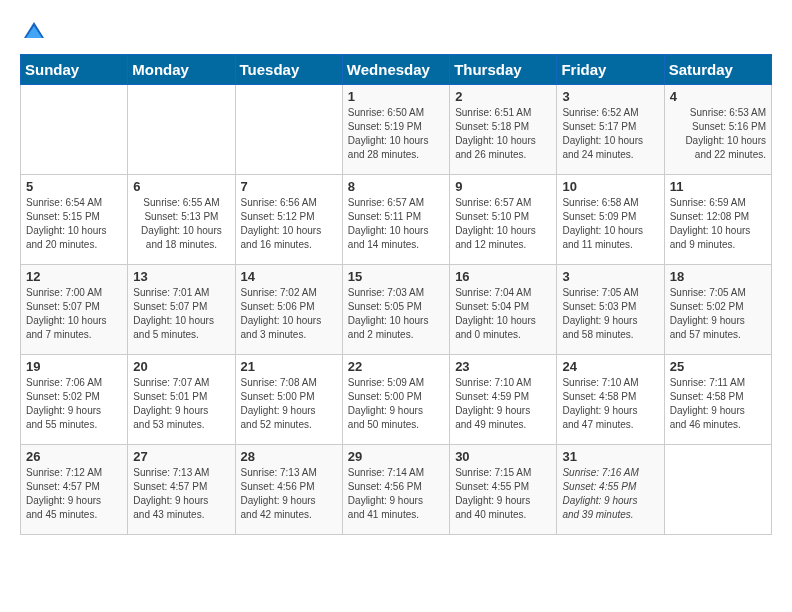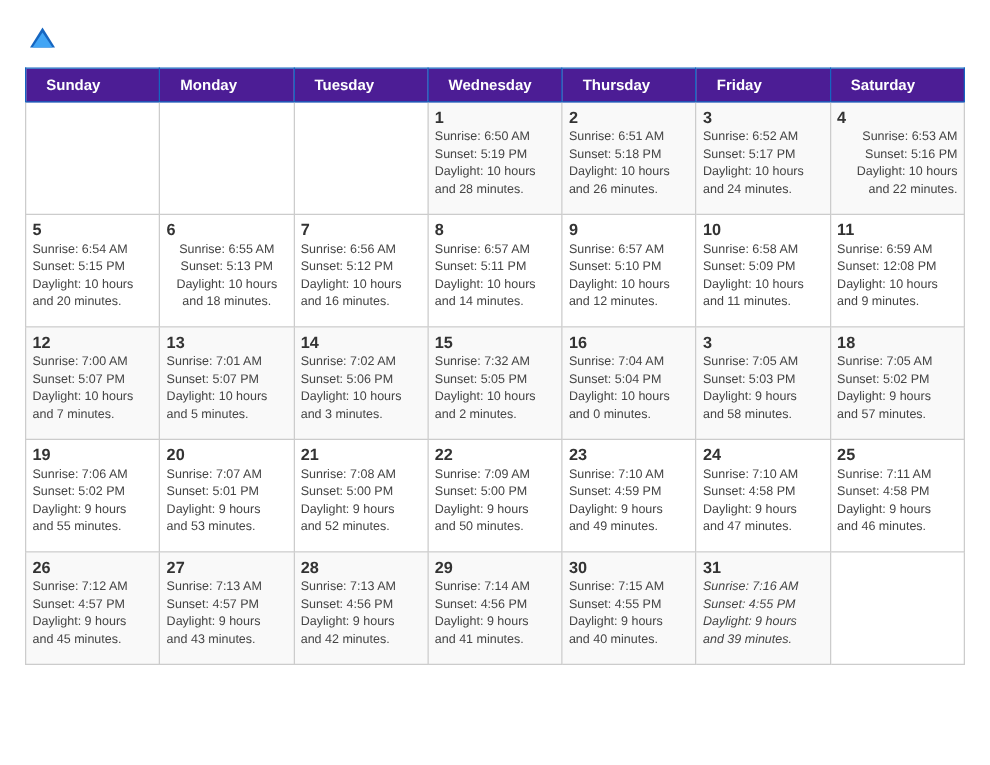--- a/index.html
+++ b/index.html
@@ -53,25 +53,25 @@
     .location {
       font-size: 16px;
       color: #555;
     }
     table {
       width: 100%;
       border-collapse: collapse;
       table-layout: fixed;
     }
     thead tr th {
-      background: #4c1d95;
+      background: #0369a1;
       color: #fff;
-      font-size: 12px;
-      font-weight: bold;
-      padding: 6px 16px;
+      font-size: 15px;
+      font-weight: bold;
+      padding: 6px 4px;
       text-align: left;
       border: 1px solid #1565c0;
     }
     tbody tr td {
       border: 1px solid #ccc;
       vertical-align: top;
       padding: 4px 5px;
       font-size: 10.5px;
       color: #333;
       height: 90px;
@@ -229,21 +229,21 @@
         </td>
         <td>
           <span class="day-num">14</span>
           <div class="day-info" style="white-space: pre-line;">Sunrise: 7:02 AM
 Sunset: 5:06 PM
 Daylight: 10 hours
 and 3 minutes.</div>
         </td>
         <td>
           <span class="day-num">15</span>
-          <div class="day-info" style="white-space: pre-line;">Sunrise: 7:32 AM
+          <div class="day-info" style="white-space: pre-line;">Sunrise: 7:03 AM
 Sunset: 5:05 PM
 Daylight: 10 hours
 and 2 minutes.</div>
         </td>
         <td>
           <span class="day-num">16</span>
           <div class="day-info" style="white-space: pre-line;">Sunrise: 7:04 AM
 Sunset: 5:04 PM
 Daylight: 10 hours
 and 0 minutes.</div>
@@ -280,21 +280,21 @@
         </td>
         <td>
           <span class="day-num">21</span>
           <div class="day-info" style="white-space: pre-line;">Sunrise: 7:08 AM
 Sunset: 5:00 PM
 Daylight: 9 hours
 and 52 minutes.</div>
         </td>
         <td>
           <span class="day-num">22</span>
-          <div class="day-info" style="white-space: pre-line;">Sunrise: 7:09 AM
+          <div class="day-info" style="white-space: pre-line;">Sunrise: 5:09 AM
 Sunset: 5:00 PM
 Daylight: 9 hours
 and 50 minutes.</div>
         </td>
         <td>
           <span class="day-num">23</span>
           <div class="day-info" style="white-space: pre-line;">Sunrise: 7:10 AM
 Sunset: 4:59 PM
 Daylight: 9 hours
 and 49 minutes.</div>

